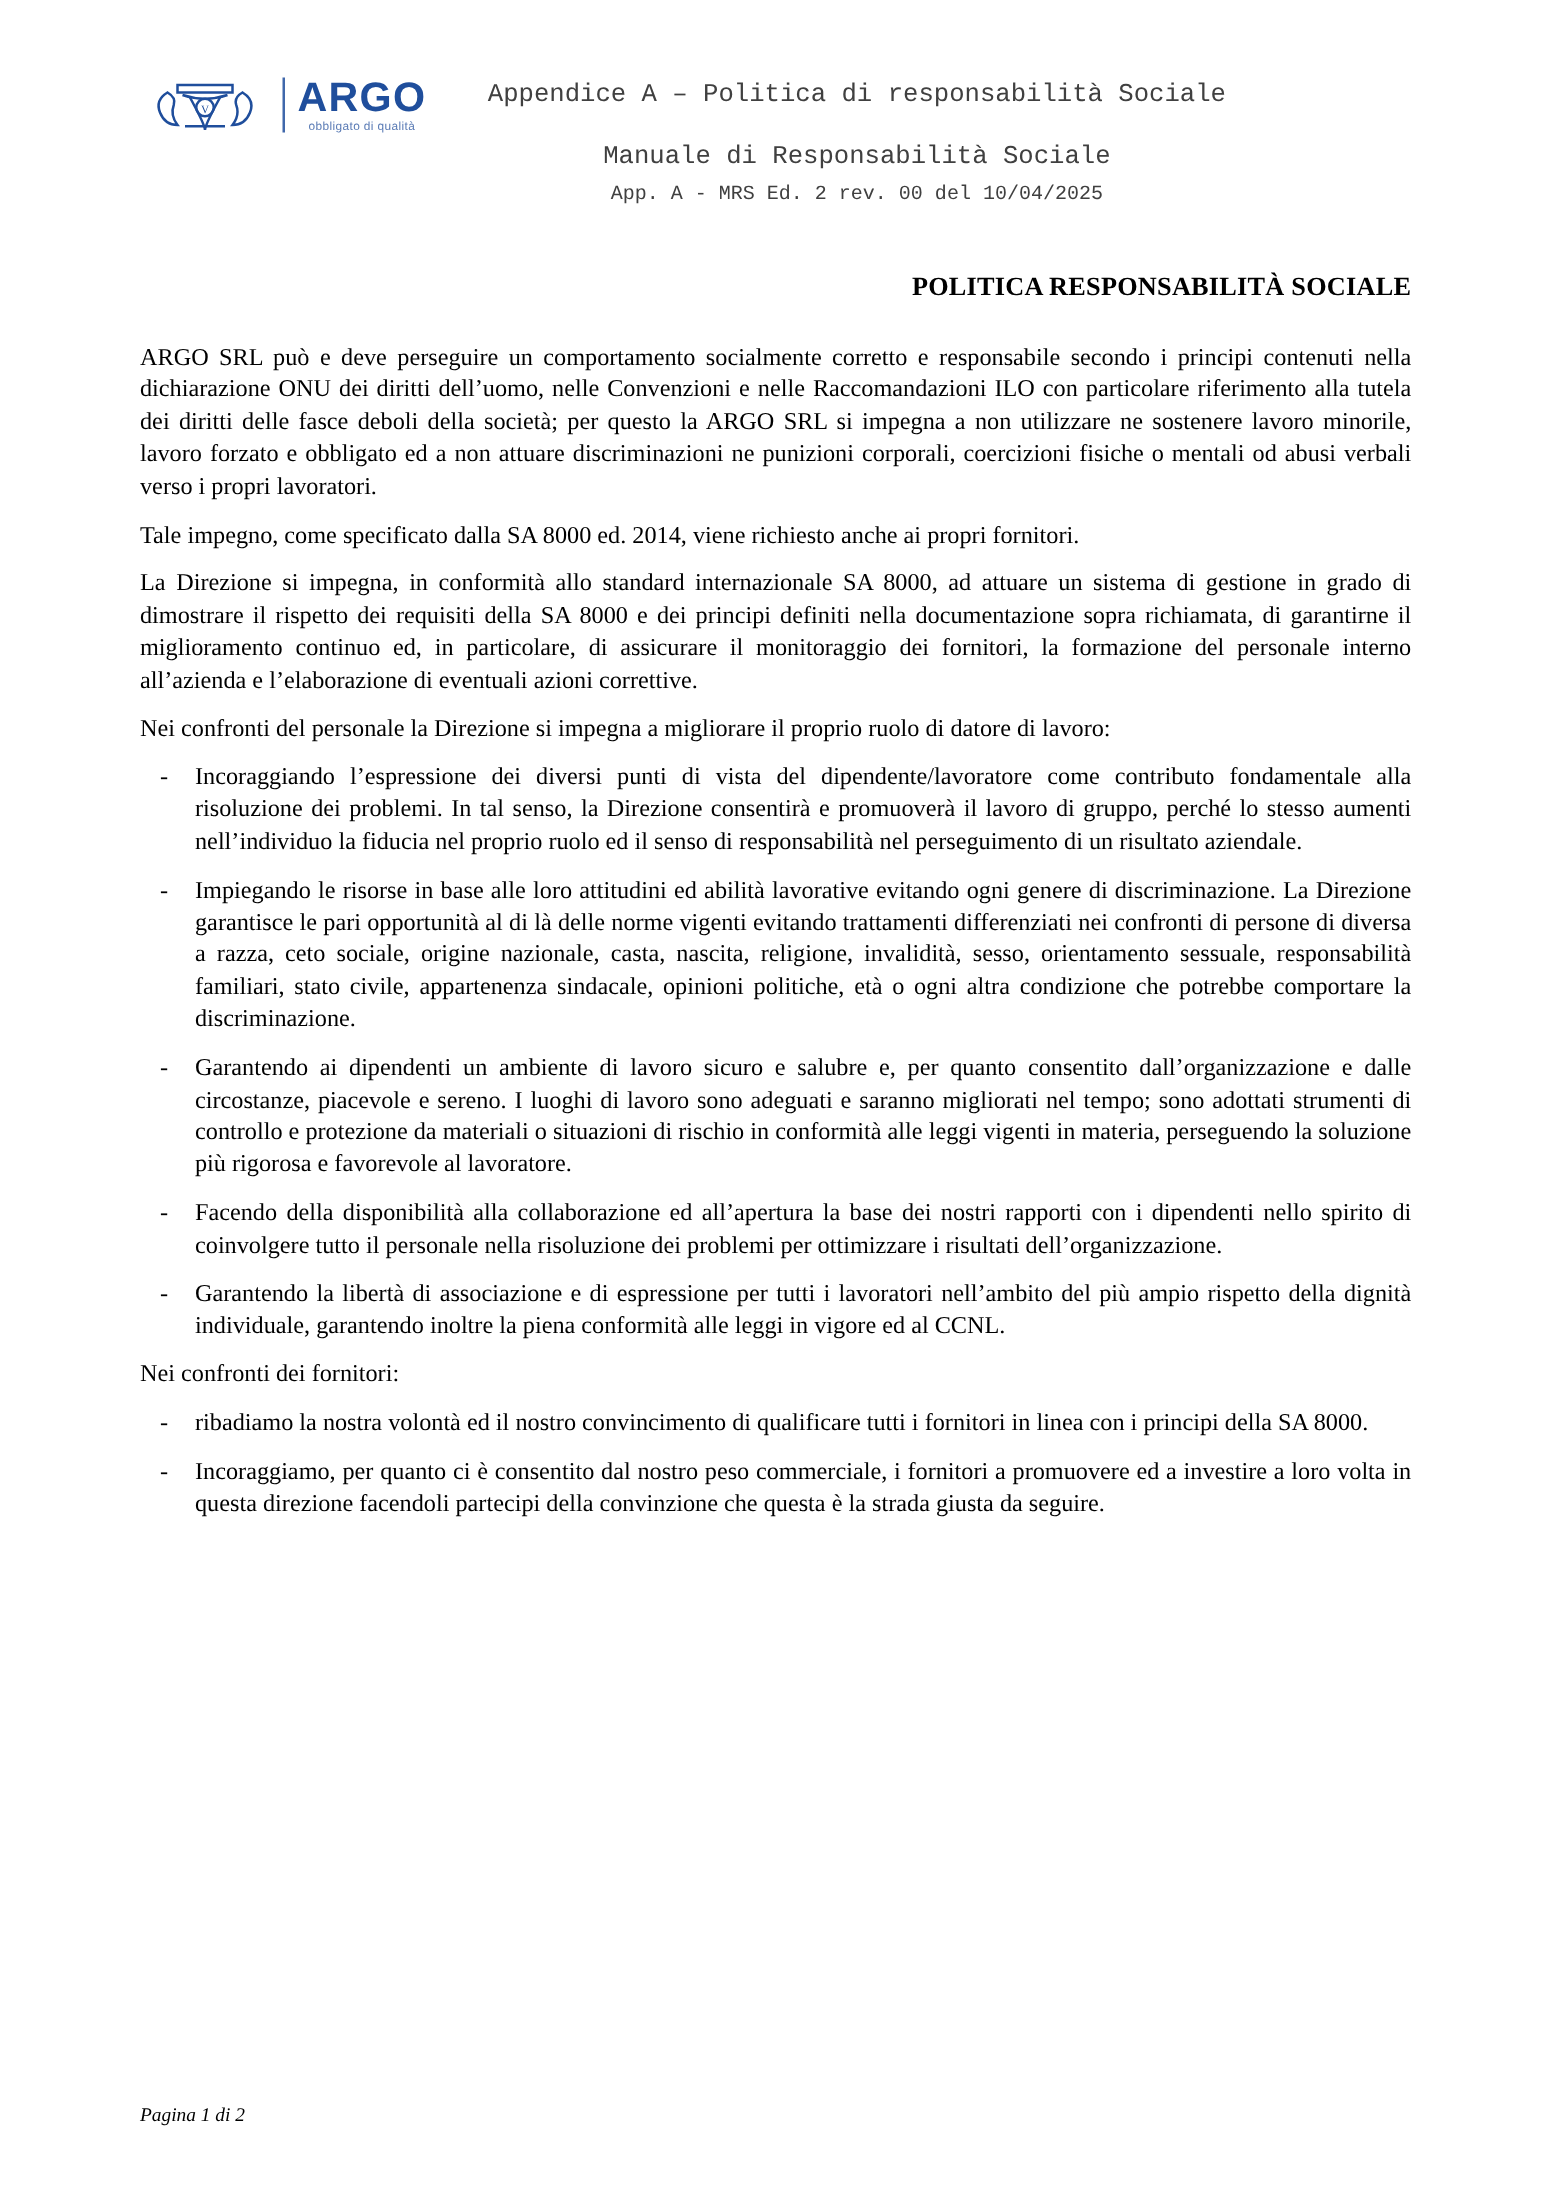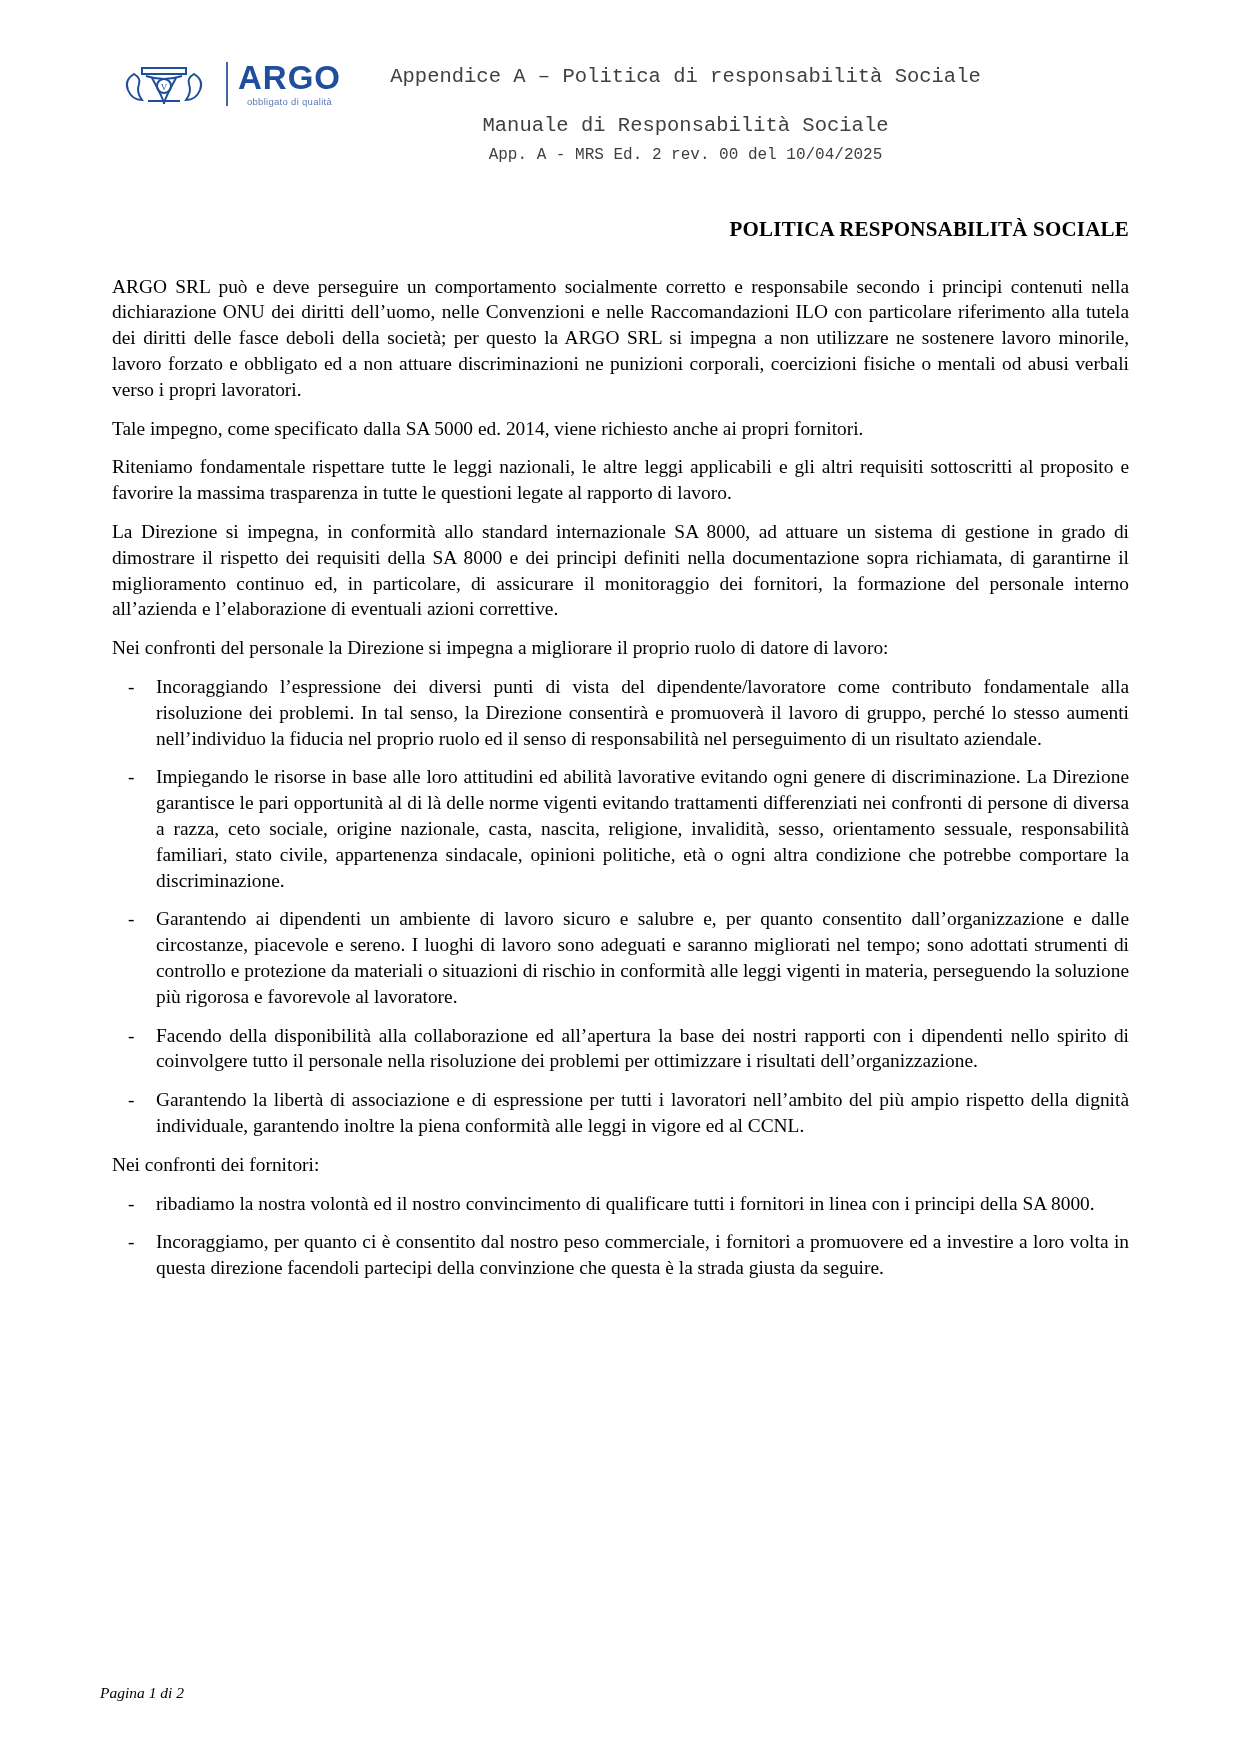--- a/index.html
+++ b/index.html
@@ -125,21 +125,21 @@
   ul.dash-list li::before {
     content: "-";
     position: absolute;
     left: 16px;
     top: 0;
   }
 
   
   .doc-footer {
     position: absolute;
-    left: 100px;
+    left: 112px;
     bottom: 52px;
     font-family: "Liberation Serif", serif;
     font-style: italic;
     font-size: 15.5px;
     color: #000;
   }
 </style>
 </head>
 <body>
 
@@ -178,22 +178,21 @@
     </div>
 
     <div class="header-spacer-right"></div>
   </div>
 
   <div class="doc-body">
 
     <div class="doc-title">POLITICA RESPONSABILITÀ SOCIALE</div>
 
     <p class="para">ARGO SRL può e deve perseguire un comportamento socialmente corretto e responsabile secondo i principi contenuti nella dichiarazione ONU dei diritti dell’uomo, nelle Convenzioni e nelle Raccomandazioni ILO con particolare riferimento alla tutela dei diritti delle fasce deboli della società; per questo la ARGO SRL si impegna a non utilizzare ne sostenere lavoro minorile, lavoro forzato e obbligato ed a non attuare discriminazioni ne punizioni corporali, coercizioni fisiche o mentali od abusi verbali verso i propri lavoratori.</p>
-    <p class="para">Tale impegno, come specificato dalla SA 5000 ed. 2014, viene richiesto anche ai propri fornitori.</p>
-    <p class="para">Riteniamo fondamentale rispettare tutte le leggi nazionali, le altre leggi applicabili e gli altri requisiti sottoscritti al proposito e favorire la massima trasparenza in tutte le questioni legate al rapporto di lavoro.</p>
+    <p class="para">Tale impegno, come specificato dalla SA 8000 ed. 2014, viene richiesto anche ai propri fornitori.</p>
     <p class="para">La Direzione si impegna, in conformità allo standard internazionale SA 8000, ad attuare un sistema di gestione in grado di dimostrare il rispetto dei requisiti della SA 8000 e dei principi definiti nella documentazione sopra richiamata, di garantirne il miglioramento continuo ed, in particolare, di assicurare il monitoraggio dei fornitori, la formazione del personale interno all’azienda e l’elaborazione di eventuali azioni correttive.</p>
 
     <p class="para">Nei confronti del personale la Direzione si impegna a migliorare il proprio ruolo di datore di lavoro:</p>
 
     <ul class="dash-list">
       <li>Incoraggiando l’espressione dei diversi punti di vista del dipendente/lavoratore come contributo fondamentale alla risoluzione dei problemi. In tal senso, la Direzione consentirà e promuoverà il lavoro di gruppo, perché lo stesso aumenti nell’individuo la fiducia nel proprio ruolo ed il senso di responsabilità nel perseguimento di un risultato aziendale.</li>
       <li>Impiegando le risorse in base alle loro attitudini ed abilità lavorative evitando ogni genere di discriminazione. La Direzione garantisce le pari opportunità al di là delle norme vigenti evitando trattamenti differenziati nei confronti di persone di diversa a razza, ceto sociale, origine nazionale, casta, nascita, religione, invalidità, sesso, orientamento sessuale, responsabilità familiari, stato civile, appartenenza sindacale, opinioni politiche, età o ogni altra condizione che potrebbe comportare la discriminazione.</li>
       <li>Garantendo ai dipendenti un ambiente di lavoro sicuro e salubre e, per quanto consentito dall’organizzazione e dalle circostanze, piacevole e sereno. I luoghi di lavoro sono adeguati e saranno migliorati nel tempo; sono adottati strumenti di controllo e protezione da materiali o situazioni di rischio in conformità alle leggi vigenti in materia, perseguendo la soluzione più rigorosa e favorevole al lavoratore.</li>
       <li>Facendo della disponibilità alla collaborazione ed all’apertura la base dei nostri rapporti con i dipendenti nello spirito di coinvolgere tutto il personale nella risoluzione dei problemi per ottimizzare i risultati dell’organizzazione.</li>
       <li>Garantendo la libertà di associazione e di espressione per tutti i lavoratori nell’ambito del più ampio rispetto della dignità individuale, garantendo inoltre la piena conformità  alle leggi in vigore ed al CCNL.</li>

